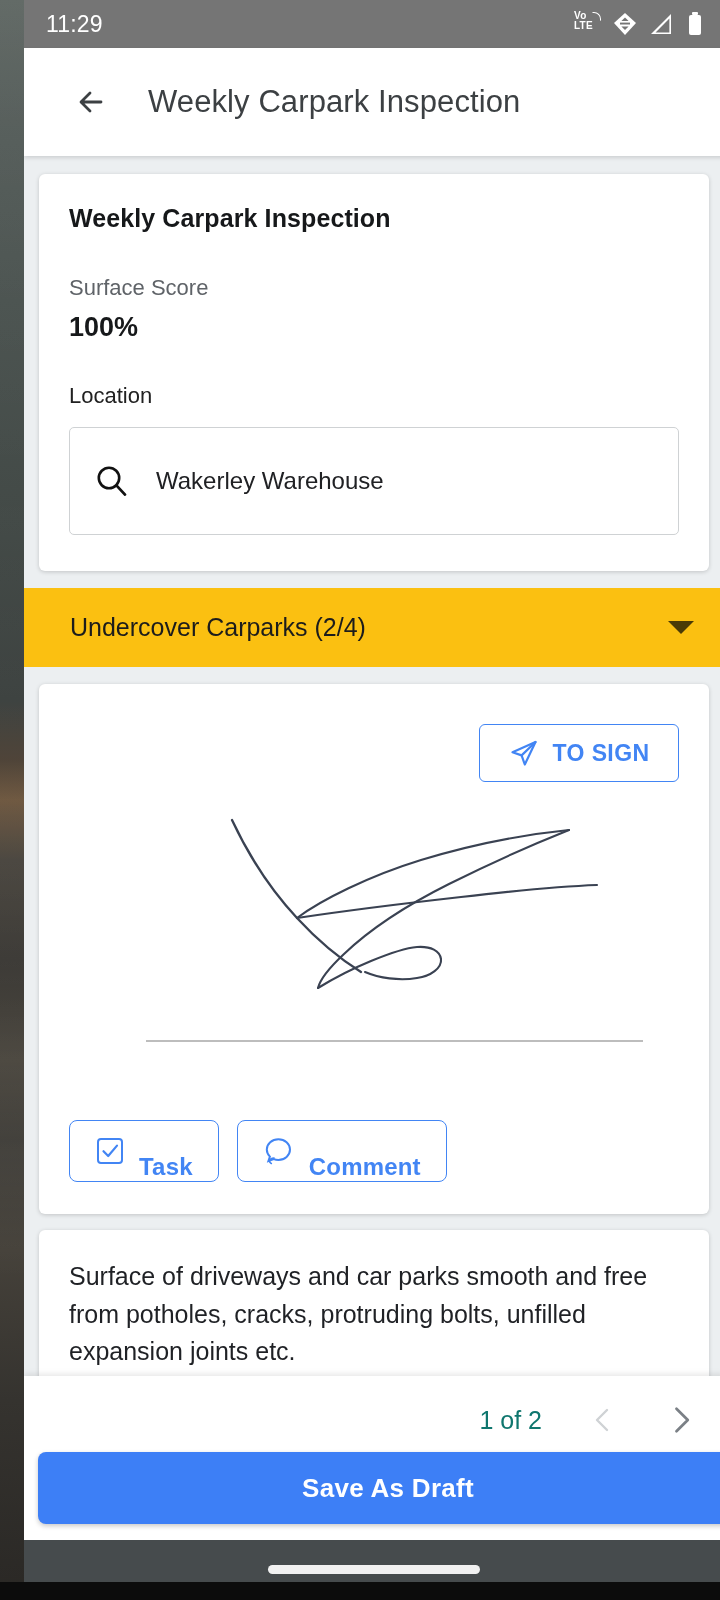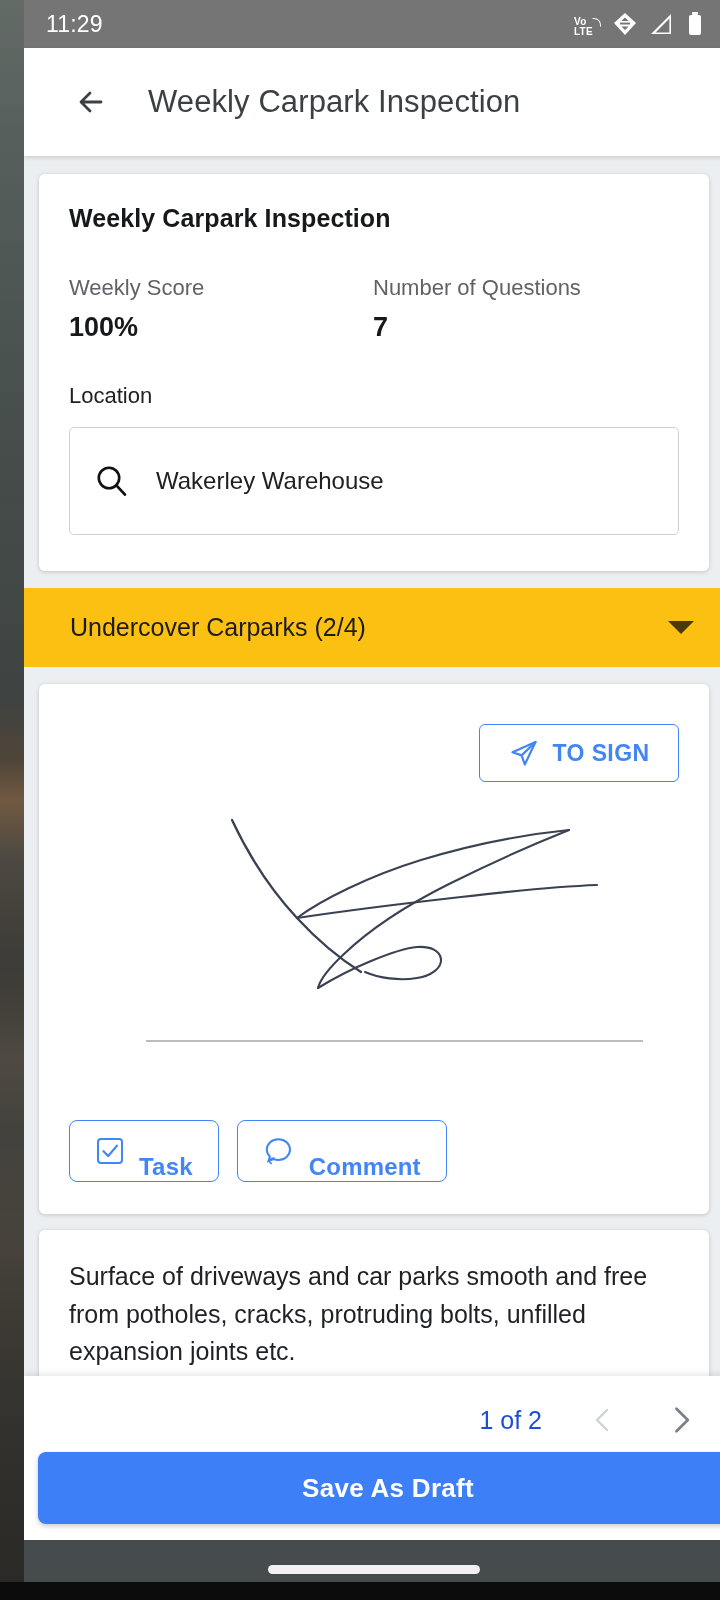--- a/index.html
+++ b/index.html
@@ -55,21 +55,21 @@
     justify-content: space-between;
     padding: 0 20px 0 22px;
   }
   #status-time {
     color: #ffffff;
     font-size: 23px;
     letter-spacing: .2px;
   }
   #status-icons {
     display: flex;
-    align-items: flex-end;
+    align-items: flex-start;
     gap: 11px;
   }
   .volte {
     color: #fff;
     font-size: 10px;
     line-height: 10px;
     font-weight: bold;
     text-align: left;
     letter-spacing: .3px;
     position: relative;
@@ -282,21 +282,21 @@
   #pagination {
     height: 88px;
     display: flex;
     align-items: center;
     justify-content: flex-end;
     padding-right: 26px;
     gap: 44px;
   }
   #page-indicator {
     font-size: 25px;
-    color: #1d4ed8;
+    color: #0f766e;
   }
   .chev {
     width: 34px; height: 34px;
     display: flex; align-items: center; justify-content: center;
     cursor: pointer;
   }
   .chev svg { display: block; }
   #save-draft-button {
     position: absolute;
     left: 14px;
@@ -388,26 +388,22 @@
     <div id="app-bar-title">Weekly Carpark Inspection</div>
   </div>
 
   <div id="scroll-body">
 
     <div class="card" id="summary-card">
       <div id="summary-title">Weekly Carpark Inspection</div>
 
       <div id="summary-stats">
         <div class="stat">
-          <div class="stat-label">Weekly Score</div>
+          <div class="stat-label">Surface Score</div>
           <div class="stat-value">100%</div>
-        </div>
-        <div class="stat">
-          <div class="stat-label">Number of Questions</div>
-          <div class="stat-value">7</div>
         </div>
       </div>
 
       <div id="location-label">Location</div>
 
       <div id="location-field">
         <svg width="38" height="38" viewBox="0 0 38 38">
           <circle cx="16" cy="16" r="10.2" fill="none" stroke="#111111" stroke-width="2.6"></circle>
           <line x1="23.4" y1="23.4" x2="32" y2="32.6" stroke="#111111" stroke-width="2.8" stroke-linecap="round"></line>
         </svg>

